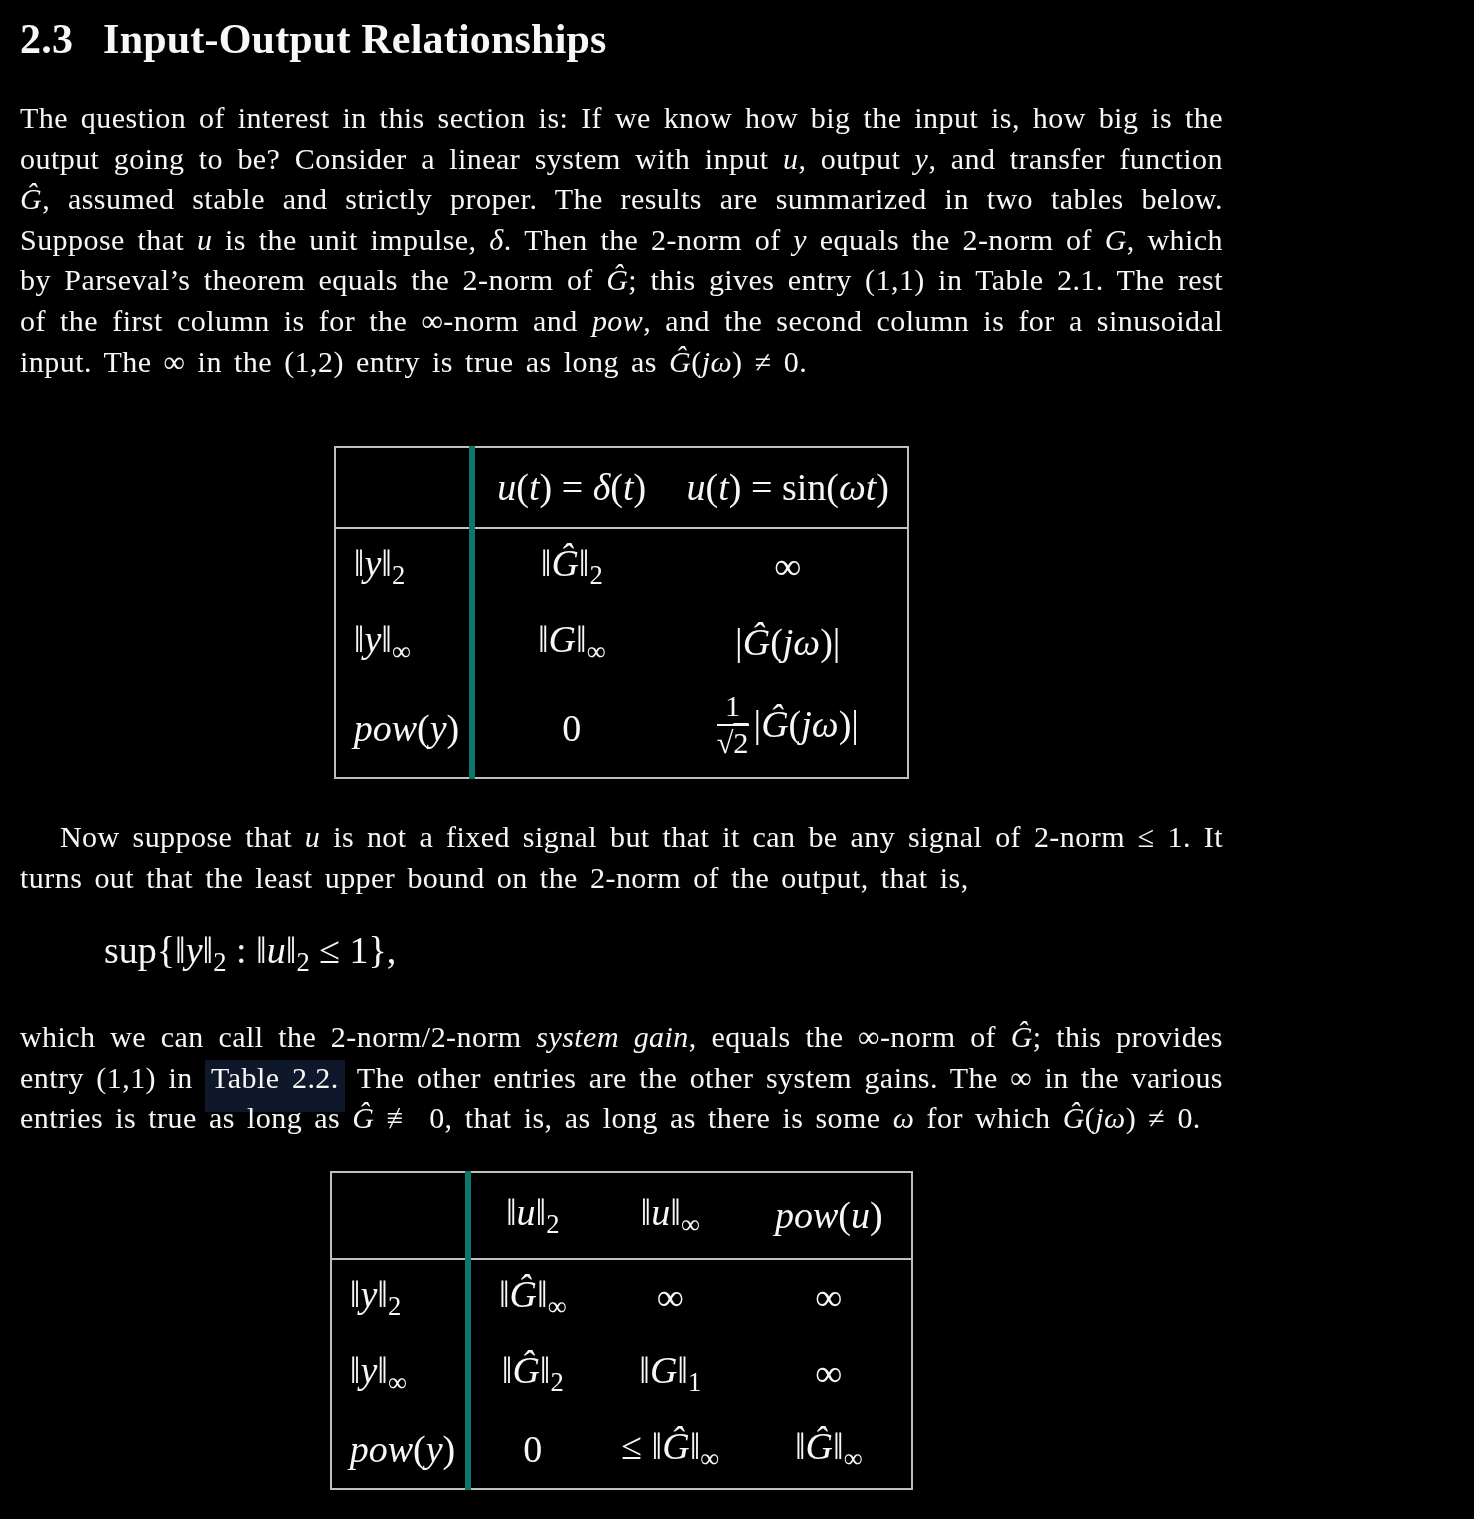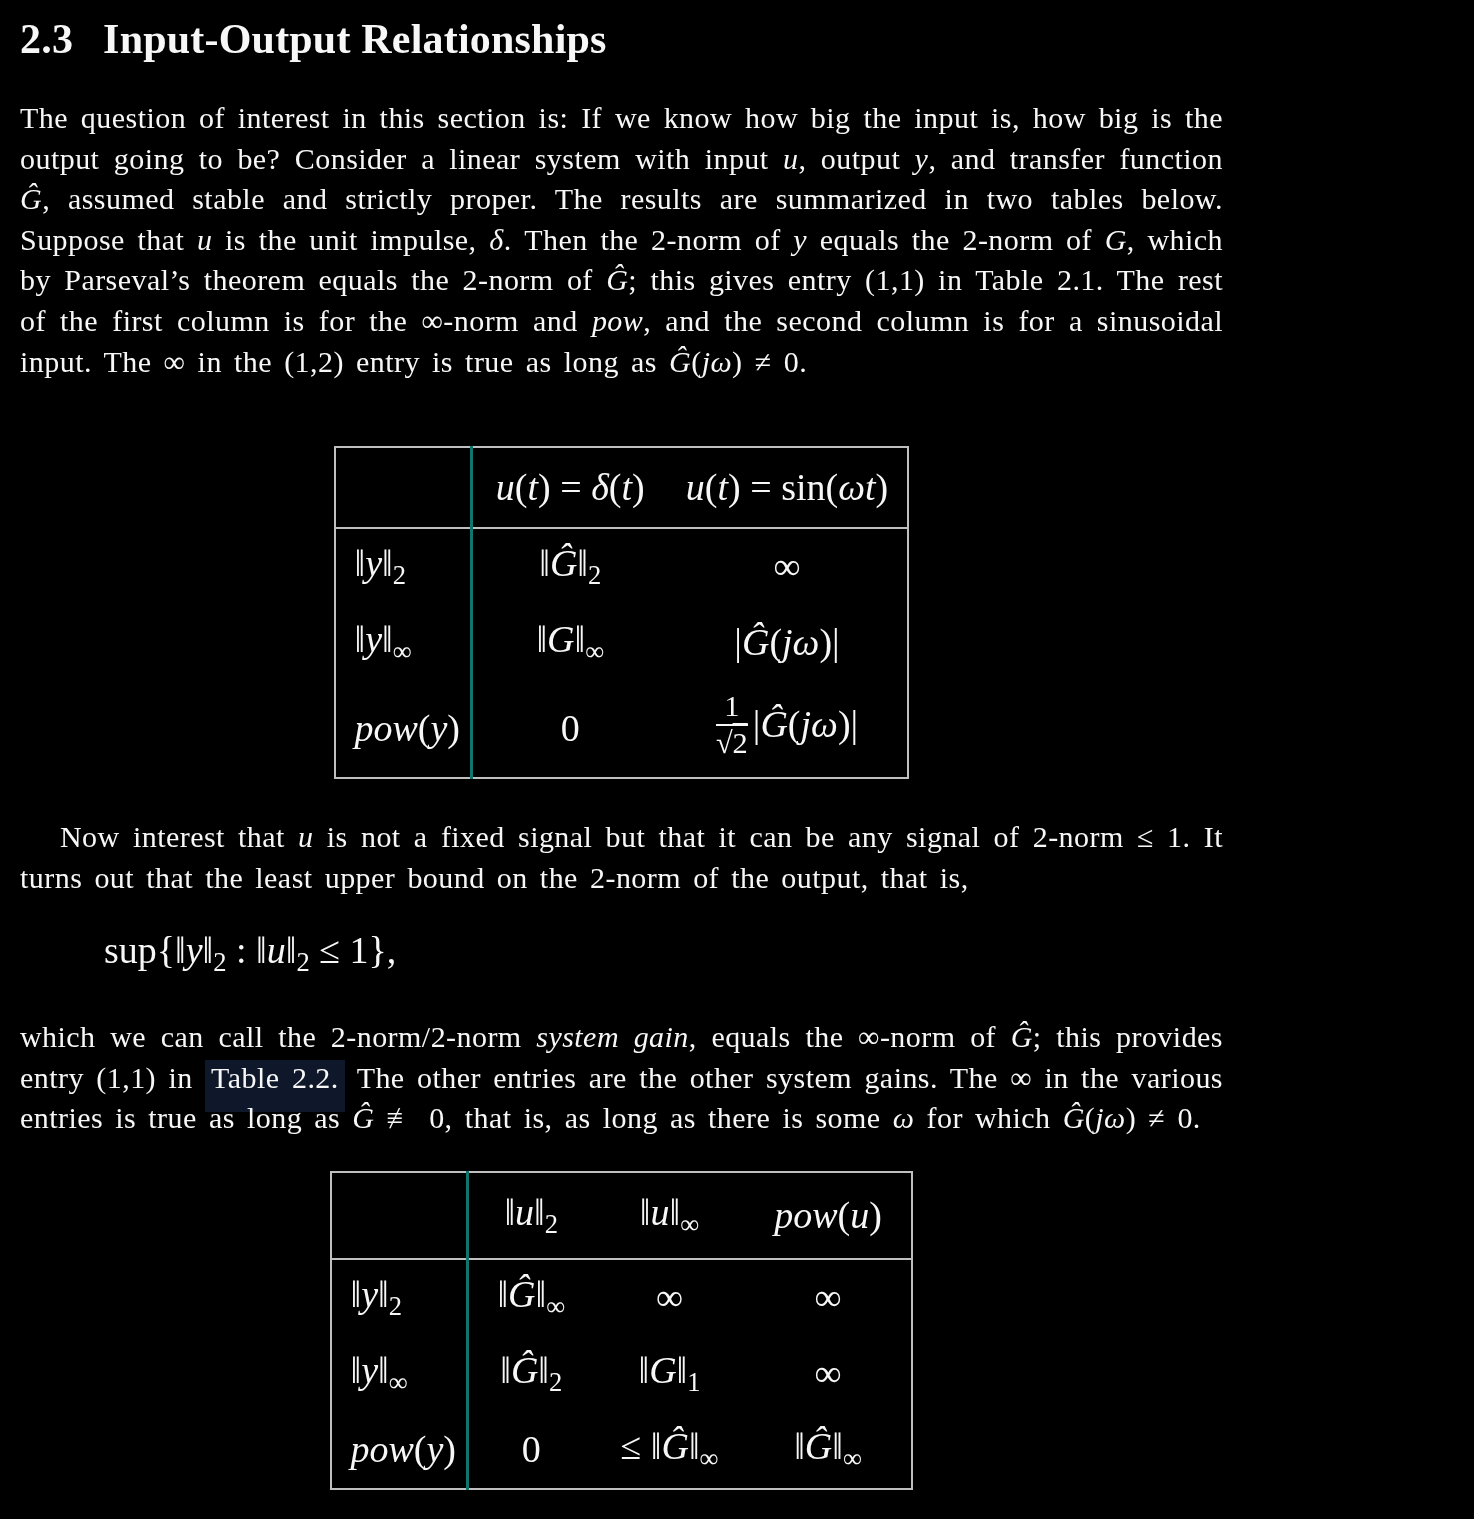--- a/index.html
+++ b/index.html
@@ -54,21 +54,21 @@
     font-weight:normal;
     text-align:center;
     padding:12px 10px 14px;
     vertical-align:middle;
   }
   table.mtable thead th{
     border-bottom:2px solid #bfbfbf;
     padding:17px 10px 18px;
   }
   table.mtable .corner, table.mtable .rowlab{
-    border-right:3px solid #0f766e;
+    border-right:6px solid #0f766e;
     text-align:left;
     padding-left:18px;
   }
   .frac{
     display:inline-block;
     vertical-align:middle;
     text-align:center;
     font-size:0.8em;
     line-height:1.1;
     margin-right:5px;
@@ -125,21 +125,21 @@
           <tr>
             <th class="rowlab"><span class="it">pow</span><span>(</span><span class="it">y</span><span>)</span></th>
             <td><span>0</span></td>
             <td><span class="frac"><span class="fn">1</span><span class="fd"><span>√</span><span class="ovl">2</span></span></span><span>|</span><span class="it">Ĝ</span><span>(</span><span class="it">jω</span><span>)|</span></td>
           </tr>
         </tbody>
       </table>
   </div>
 
 
-  <p class="body p2"><span>Now interest that </span><span class="it">u</span><span> is not a fixed signal but that it can be any signal of 2-norm ≤ 1. It turns out that the least upper bound on the 2-norm of the output, that is,</span></p>
+  <p class="body p2"><span>Now suppose that </span><span class="it">u</span><span> is not a fixed signal but that it can be any signal of 2-norm ≤ 1. It turns out that the least upper bound on the 2-norm of the output, that is,</span></p>
 
   <div class="formula"><span>sup{</span><span>‖</span><span class="it">y</span><span>‖</span><span class="sb">2</span><span> : ‖</span><span class="it">u</span><span>‖</span><span class="sb">2</span><span> ≤ 1},</span></div>
 
   <p class="body p3"><span>which we can call the 2-norm/2-norm </span><span class="it">system gain</span><span>, equals the ∞-norm of </span><span class="it">Ĝ</span><span>; this provides entry (1,1) in </span><span class="hl">Table 2.2.</span><span> The other entries are the other system gains. The ∞ in the various entries is true as long as </span><span class="it">Ĝ</span><span> ≢ 0, that is, as long as there is some </span><span class="it">ω</span><span> for which </span><span class="it">Ĝ</span><span>(</span><span class="it">jω</span><span>) ≠ 0.</span></p>
 
   <div class="tablewrap tw2">
     <table class="mtable">
       <colgroup>
         <col style="width:136px">
           <col style="width:126px">

